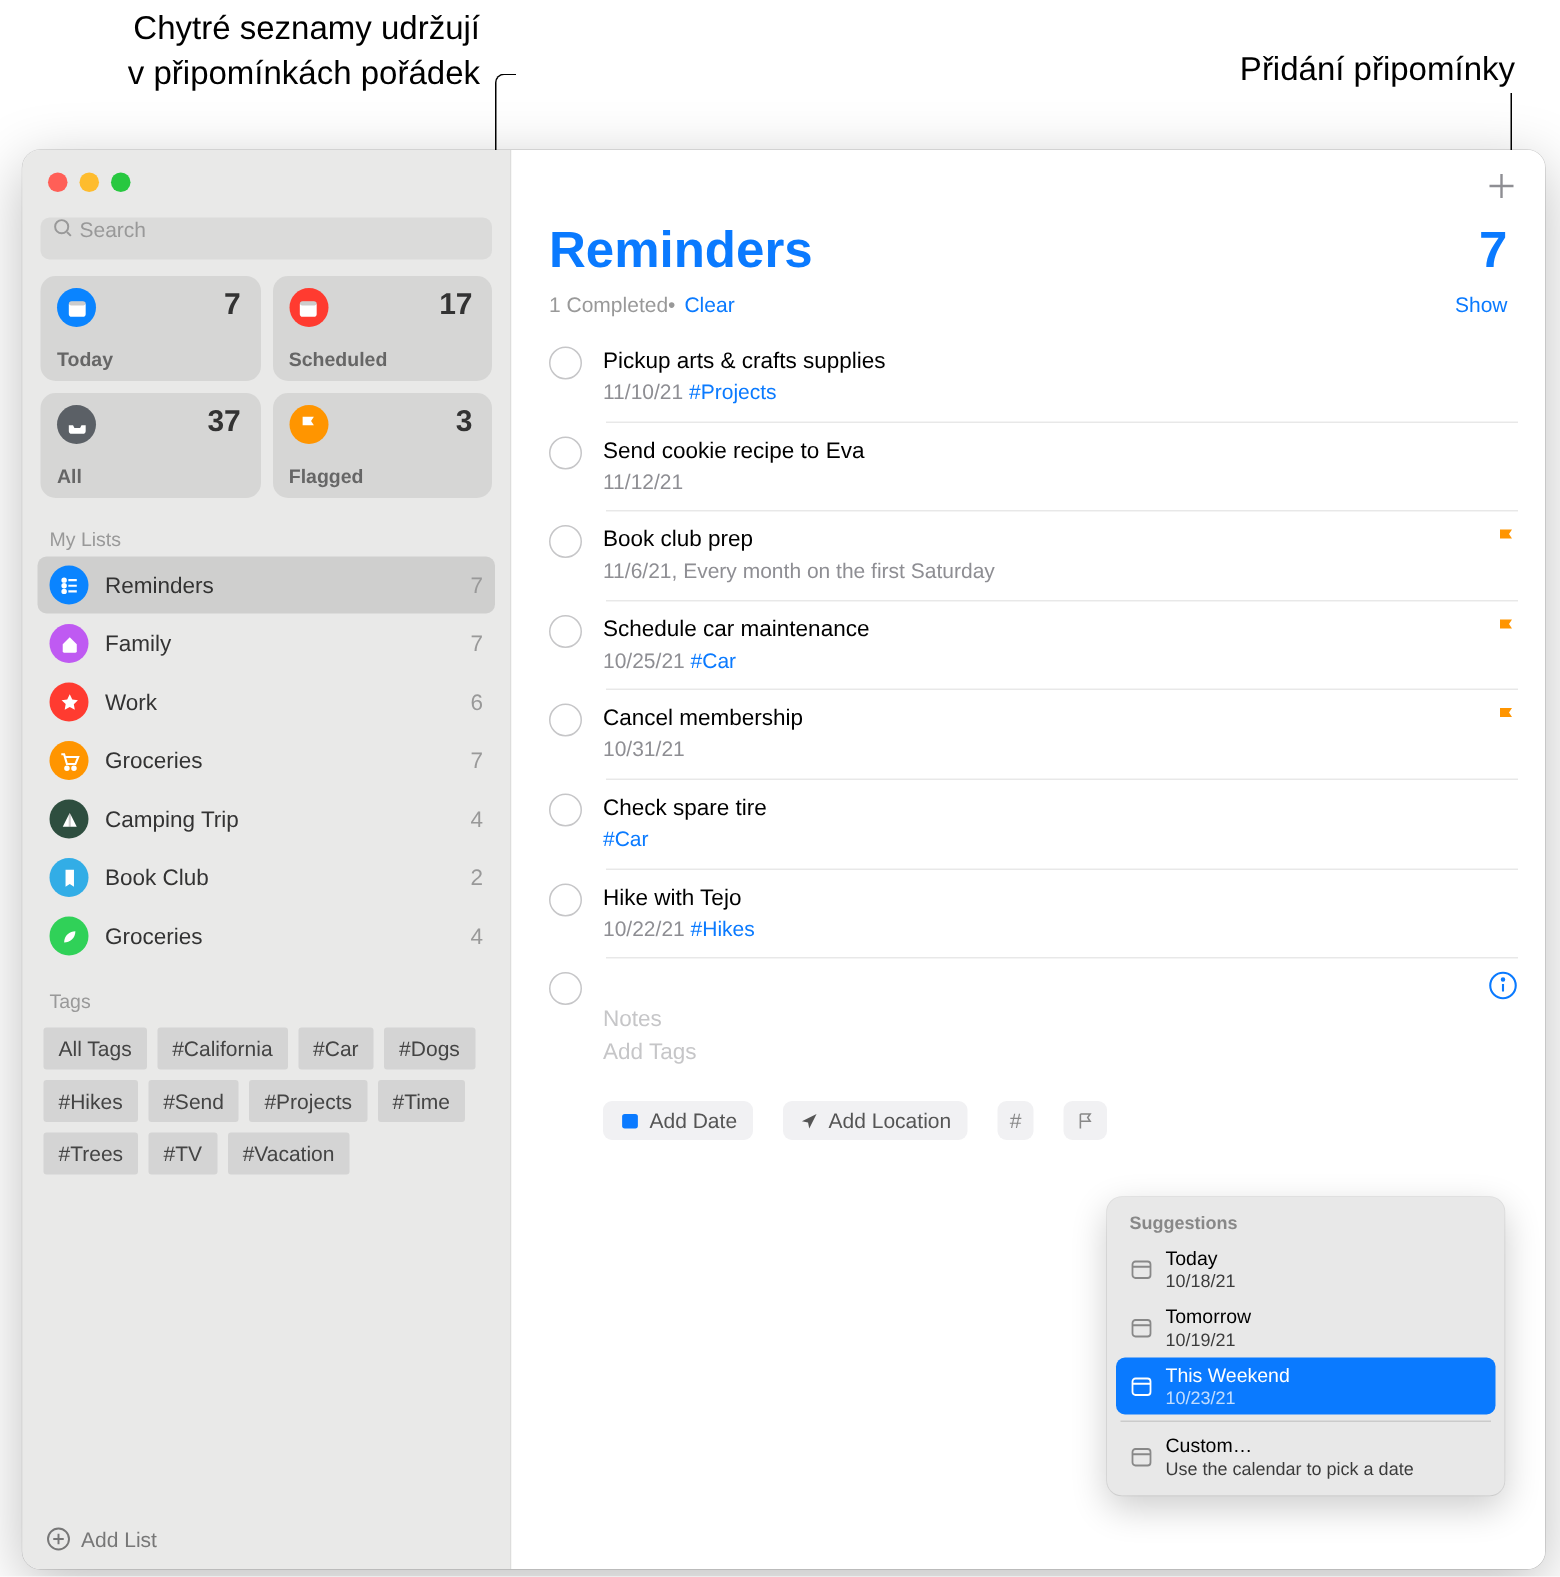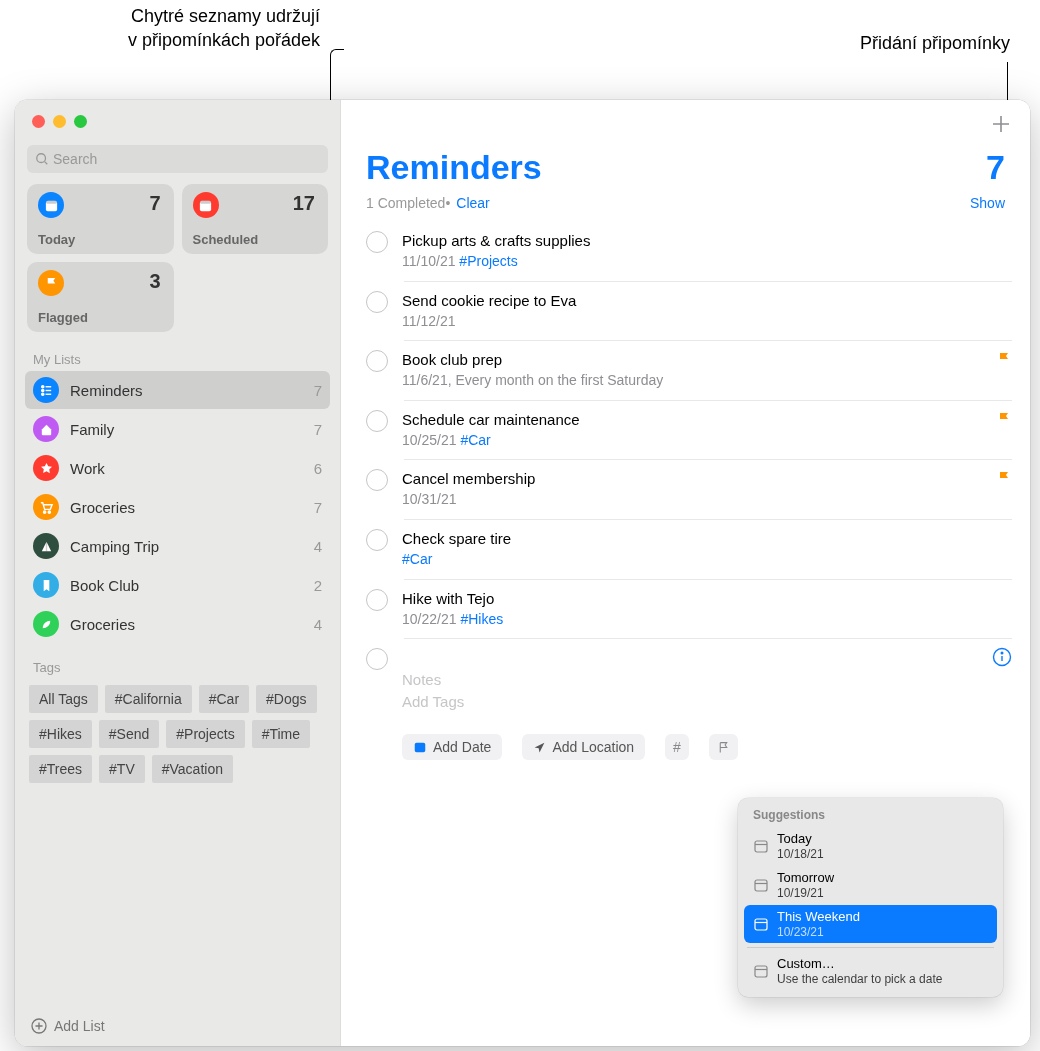--- a/index.html
+++ b/index.html
@@ -1,28 +1,28 @@
 <!DOCTYPE html>
 <html><head>
 <meta charset="utf-8">
 <style>
 *{box-sizing:border-box;margin:0;padding:0;font-family:-apple-system,BlinkMacSystemFont,"Segoe UI",Helvetica,Arial,sans-serif;}
 body{background:#fff;width:1040px;height:1051px;position:relative;overflow:hidden}
-.annotations{position:absolute;top:0;left:0;width:100%;height:100px;font-size:18px;color:#000;line-height:1.35}
+.annotations{position:absolute;top:0;left:0;width:100%;height:100px;font-size:22px;color:#000;line-height:1.35}
 .anno-left{position:absolute;left:20px;top:4px;text-align:right;width:300px}
 .anno-right{position:absolute;right:30px;top:31px;text-align:right}
 .anno-line1{position:absolute;left:330px;top:49px;width:14px;height:250px;border-left:1px solid #000;border-top:1px solid #000;border-top-left-radius:6px}
 .anno-line2{position:absolute;right:32px;top:62px;width:1px;height:42px;background:#000}
 
 .window{position:absolute;top:100px;left:15px;width:1015px;height:946px;border-radius:12px;overflow:hidden;box-shadow:0 10px 40px rgba(0,0,0,.25),0 0 0 .5px rgba(0,0,0,.15);display:flex;background:#fff}
 .sidebar{width:326px;background:#e9e9e8;display:flex;flex-direction:column;padding:0;border-right:1px solid rgba(0,0,0,.05)}
 .traffic{display:flex;gap:8px;padding:15px 0 0 17px}
 .tl{width:13px;height:13px;border-radius:50%}
 .tl.r{background:#ff5f57}.tl.y{background:#febc2e}.tl.g{background:#28c840}
-.search{margin:17px 12px 11px;height:28px;border-radius:6px;background:rgba(0,0,0,.06);display:flex;align-items:center;padding:0 8px;color:#999;font-size:14px}
+.search{margin:17px 12px 11px;height:28px;border-radius:6px;background:rgba(0,0,0,.06);display:flex;padding:0 8px;color:#999;font-size:14px}
 .search svg{margin-right:4px}
 
 .smart-grid{display:grid;grid-template-columns:1fr 1fr;gap:8px;padding:0 12px 14px}
 .smart{background:#d6d6d5;border-radius:10px;padding:8px 11px 7px;height:70px;position:relative;cursor:pointer}
 .sicon{width:26px;height:26px;border-radius:50%;display:flex;align-items:center;justify-content:center;color:#fff}
 .sicon.blue{background:#0a84ff}.sicon.red{background:#ff3b30}.sicon.gray{background:#5b6066}.sicon.orange{background:#ff9500}
 .smart .count{position:absolute;right:13px;top:8px;font-size:20px;font-weight:700;color:#333}
 .smart .label{position:absolute;left:11px;bottom:7px;font-size:13px;font-weight:600;color:#666}
 
 .section-h{padding:6px 18px 4px;font-size:13px;color:#999;font-weight:400}
@@ -122,20 +122,29 @@
         </div>
         <div class="smart">
           <div class="sicon red">
             <svg width="15" height="15" viewBox="0 0 16 16" fill="none" stroke="#fff" stroke-width="1.5">
               <rect x="2" y="3" width="12" height="11" rx="2" fill="#fff" stroke="none"></rect>
               <rect x="2" y="3" width="12" height="3" rx="1.5" fill="rgba(0,0,0,.2)" stroke="none"></rect>
             </svg>
           </div>
           <div class="count">17</div>
           <div class="label">Scheduled</div>
+        </div>
+        <div class="smart">
+          <div class="sicon gray">
+            <svg width="15" height="15" viewBox="0 0 16 16" fill="none" stroke="#fff" stroke-width="1.5">
+              <path d="M2 8h3l1 2h4l1-2h3v4a2 2 0 0 1-2 2H4a2 2 0 0 1-2-2z" fill="#fff" stroke="none"></path>
+            </svg>
+          </div>
+          <div class="count">37</div>
+          <div class="label">All</div>
         </div>
         <div class="smart">
           <div class="sicon orange">
             <svg width="15" height="15" viewBox="0 0 16 16" fill="none" stroke="#fff" stroke-width="1.5">
               <path d="M4 2v12M4 2h8l-2 3 2 3H4" fill="#fff" stroke="none"></path>
             </svg>
           </div>
           <div class="count">3</div>
           <div class="label">Flagged</div>
         </div>

